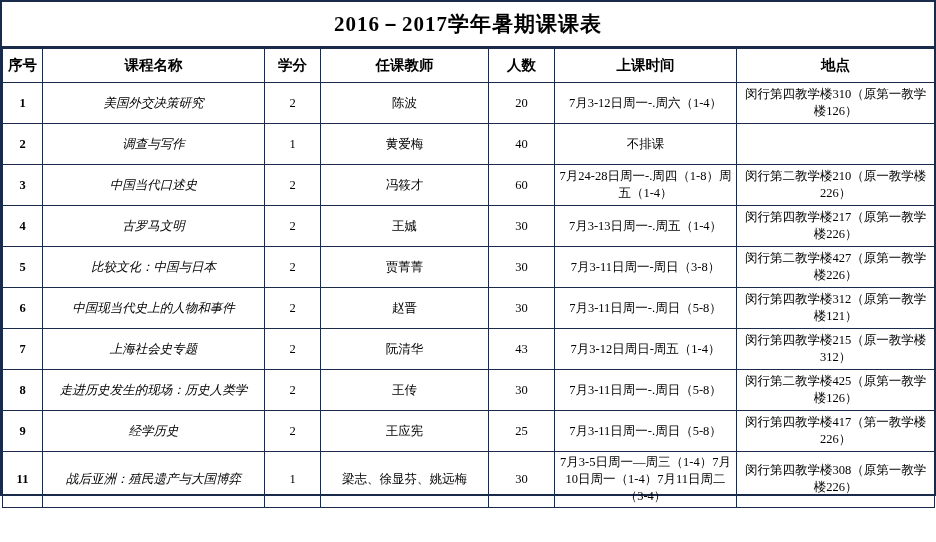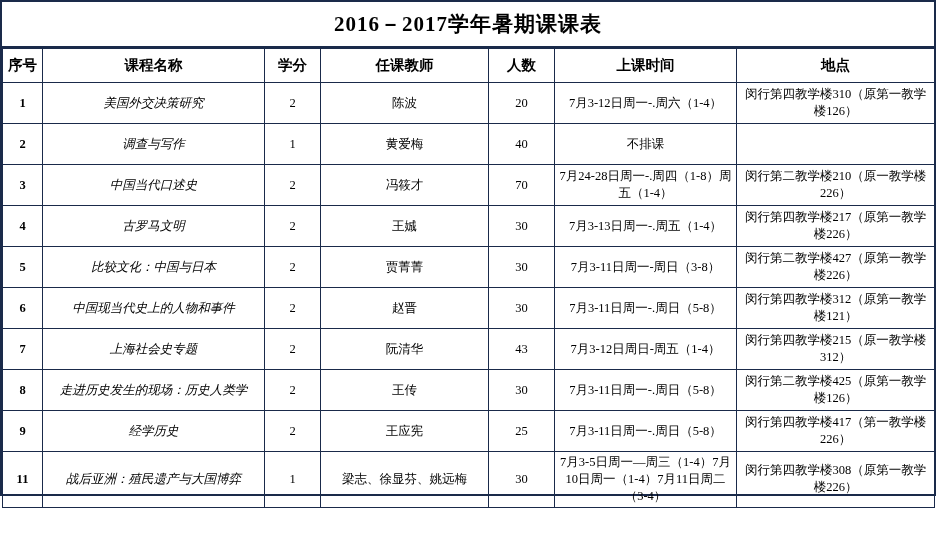--- a/index.html
+++ b/index.html
@@ -134,21 +134,21 @@
         <td class="c-teacher">黄爱梅</td>
         <td class="c-count">40</td>
         <td class="c-time">不排课</td>
         <td class="c-place"></td>
       </tr>
       <tr>
         <td class="c-no">3</td>
         <td class="c-name">中国当代口述史</td>
         <td class="c-credit">2</td>
         <td class="c-teacher">冯筱才</td>
-        <td class="c-count">70</td>
+        <td class="c-count">60</td>
         <td class="c-time">7月24-28日周一-.周四（1-8）周五（1-4）</td>
         <td class="c-place">闵行第二教学楼210（原一教学楼226）</td>
       </tr>
       <tr>
         <td class="c-no">4</td>
         <td class="c-name">古罗马文明</td>
         <td class="c-credit">2</td>
         <td class="c-teacher">王娍</td>
         <td class="c-count">30</td>
         <td class="c-time">7月3-13日周一-.周五（1-4）</td>

